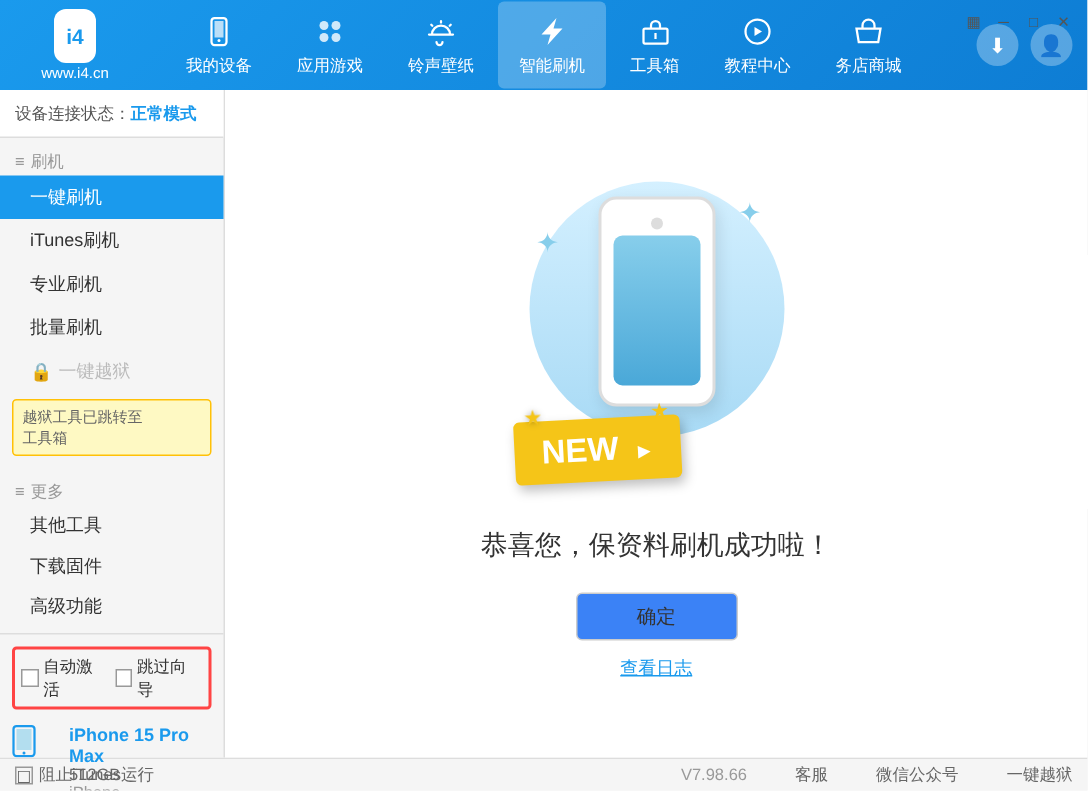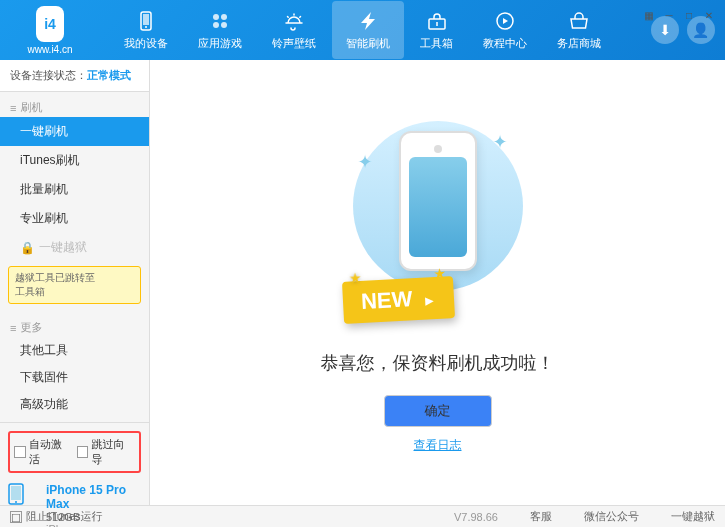--- a/index.html
+++ b/index.html
@@ -169,24 +169,24 @@
         <span>≡</span>
         <span>刷机</span>
       </div>
       <div class="sidebar-item active">
         <span>一键刷机</span>
       </div>
       <div class="sidebar-item">
         <span>iTunes刷机</span>
       </div>
       <div class="sidebar-item">
+        <span>专业刷机</span>
+      </div>
+      <div class="sidebar-item">
         <span>批量刷机</span>
-      </div>
-      <div class="sidebar-item">
-        <span>专业刷机</span>
       </div>
       <div class="sidebar-disabled">
         <span>🔒</span>
         <span>一键越狱</span>
       </div>
       <div class="sidebar-notice">
         <div>越狱工具已跳转至</div>
         <div>工具箱</div>
       </div>
     </div>

